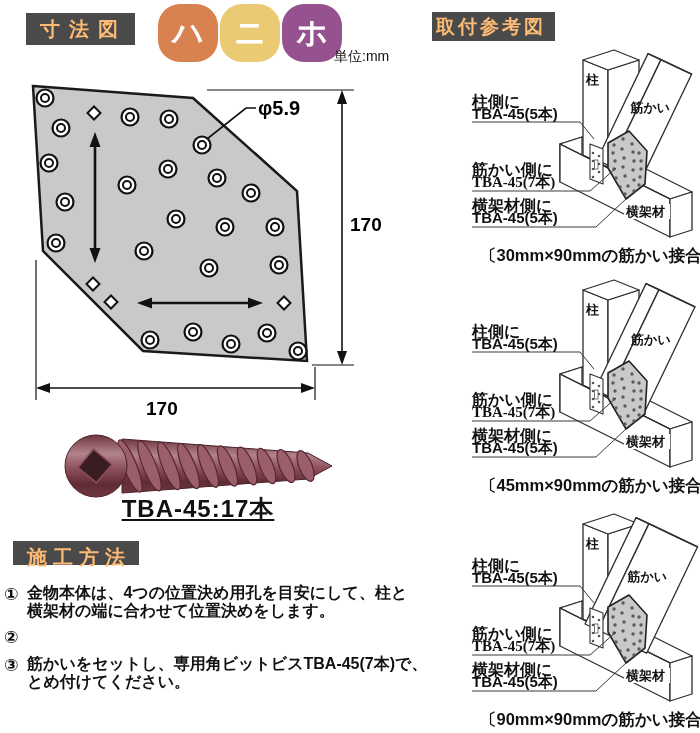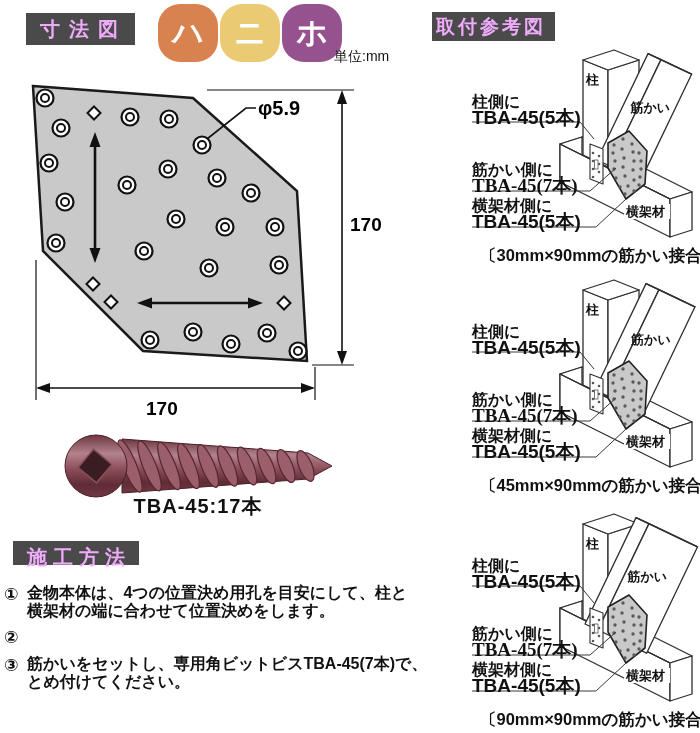--- a/index.html
+++ b/index.html
@@ -1,42 +1,42 @@
 <!DOCTYPE html>
 <html><head>
 <meta charset="utf-8">
 <style>
   html,body{margin:0;padding:0;background:#fff;}
   .page{position:relative;width:700px;height:733px;background:#fff;overflow:hidden;
         font-family:"Liberation Sans","DejaVu Sans",sans-serif;color:#111;}
-  .hdr-box{position:absolute;background:#4a4a4a;color:#f0abfc;font-weight:bold;
+  .hdr-box{position:absolute;background:#4a4a4a;color:#fdba74;font-weight:bold;
            white-space:nowrap;}
   #dim-hdr{left:26px;top:13px;height:32px;line-height:32px;font-size:20px;
            letter-spacing:9px;padding:0 8px 0 14px;}
   #method-hdr{left:13px;top:541px;height:24px;line-height:33px;font-size:20px;
            letter-spacing:6px;padding:0 8px 0 14px;}
   #ref-hdr{left:432px;top:12px;height:29px;line-height:29px;font-size:19px;
            letter-spacing:3px;padding:0 9px 0 4px;}
   .badges{position:absolute;left:158px;top:4px;display:flex;gap:2px;}
   .badge{width:60px;height:58px;border-radius:22px;color:#fff;font-weight:bold;
          font-size:31px;display:flex;align-items:center;justify-content:center;}
   .unit{position:absolute;left:334px;top:48px;font-size:14px;font-weight:normal;}
   #plate-svg{position:absolute;left:10px;top:70px;}
   #screw-svg{position:absolute;left:58px;top:424px;}
   .screw-label{position:absolute;left:58px;top:493px;width:280px;text-align:center;
-               font-size:20px;font-weight:bold;letter-spacing:1px;}
+               font-size:24px;font-weight:bold;letter-spacing:1px;text-decoration:underline;}
   .steps{position:absolute;left:4px;top:584px;width:454px;}
   .step{display:flex;margin-bottom:7px;}
   .step .num{width:23px;font-size:17px;font-weight:bold;line-height:21px;flex:none;}
   .step .txt{font-size:16px;font-weight:bold;line-height:18px;white-space:pre-line;}
   .iso-block{position:absolute;left:430px;width:270px;height:222px;}
   #iso1{top:48px;} #iso2{top:278px;} #iso3{top:512px;}
   .iso-svg{position:absolute;left:0;top:0;}
   .ilb{position:absolute;left:42px;font-size:16px;font-weight:bold;white-space:nowrap;}
-  .ilbq{position:absolute;left:42px;font-size:19px;font-weight:bold;white-space:nowrap;}
+  .ilbq{position:absolute;left:42px;font-size:15px;font-weight:bold;white-space:nowrap;}
   .p1a{top:44px;} .p1b{top:57px;} .p2a{top:112px;} .p2b{top:125px;font-family:Liberation Serif, serif;}
   .p3a{top:148px;} .p3b{top:161px;}
   .iso-cap{position:absolute;top:197px;left:0;width:100%;box-sizing:border-box;
            padding-left:50px;text-align:center;font-size:16.5px;font-weight:bold;
            white-space:nowrap;}
   .svgtxt{font-family:"Liberation Sans","DejaVu Sans",sans-serif;font-weight:bold;}
 </style>
 </head>
 <body>
 

